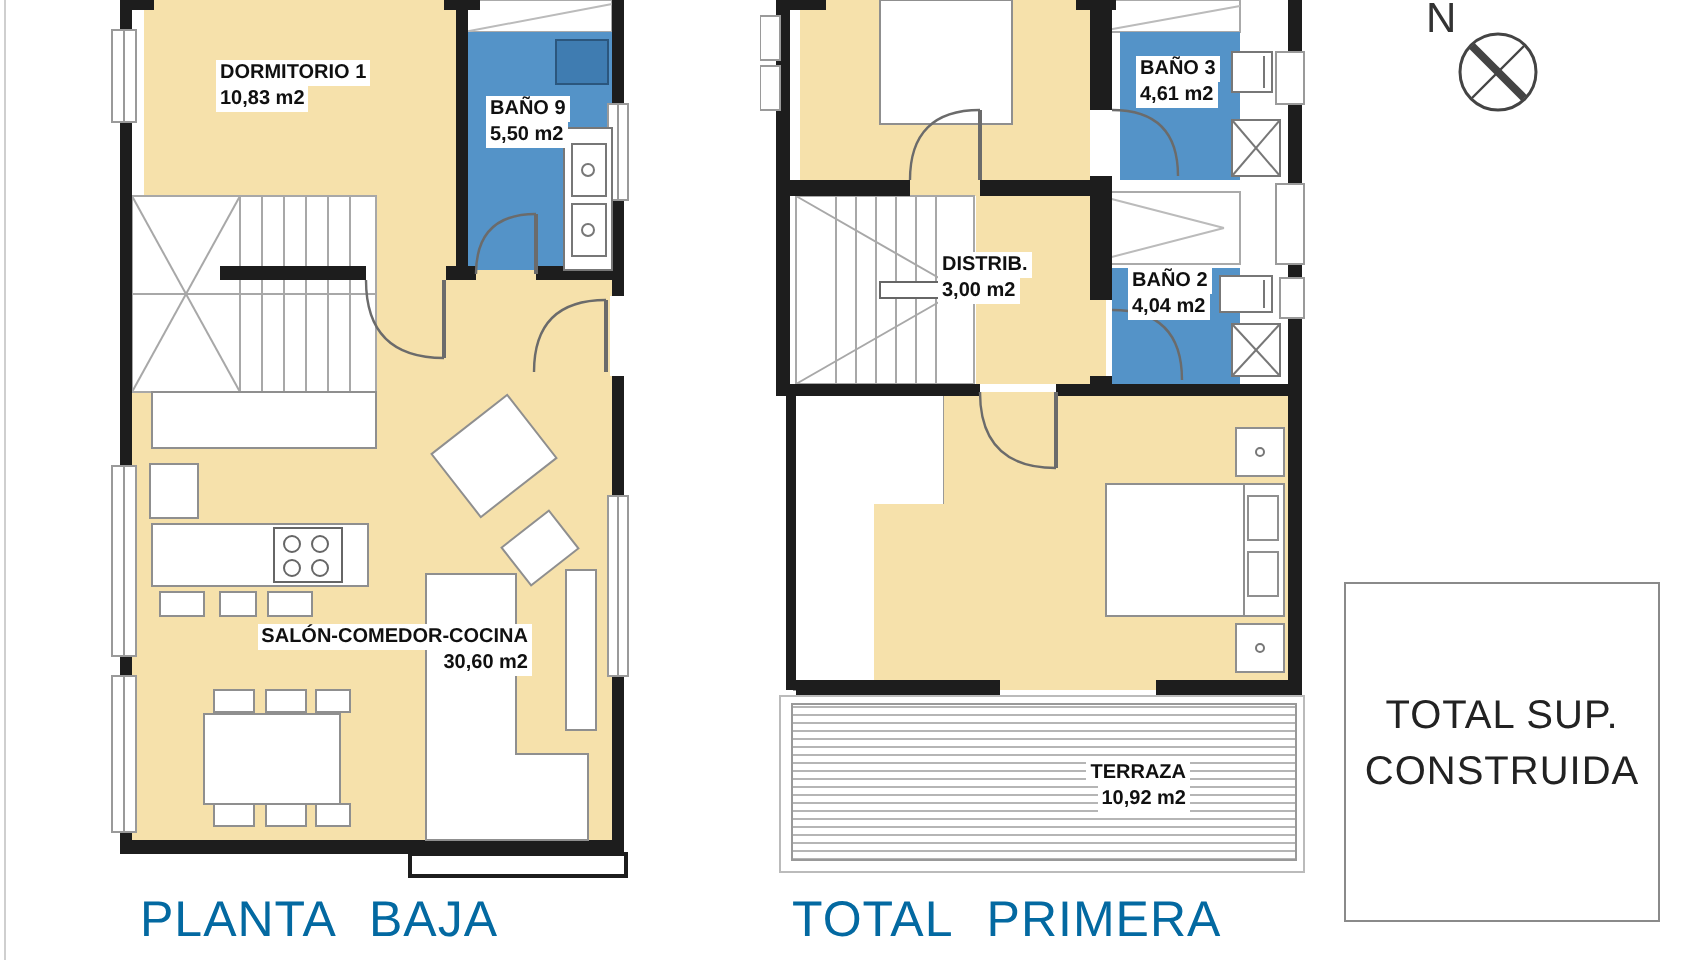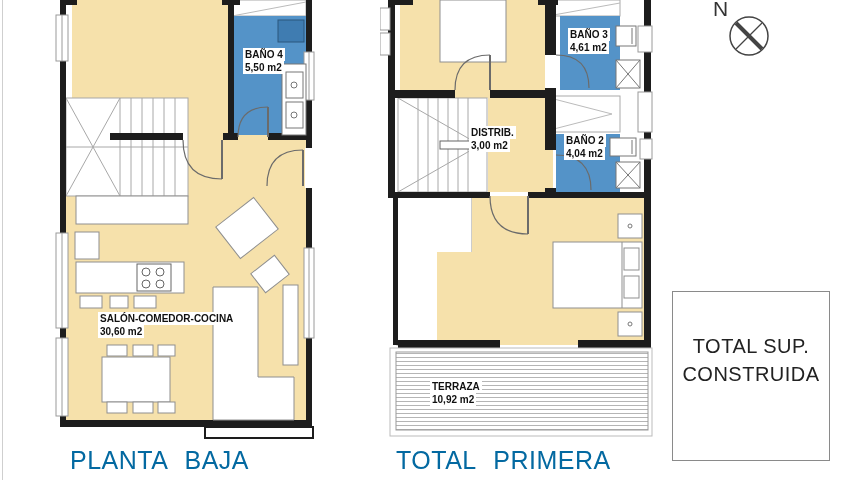--- a/index.html
+++ b/index.html
@@ -2,26 +2,26 @@
 <html><head>
 <meta charset="utf-8">
 <style>
   html,body{margin:0;padding:0;background:#fff;}
   .sheet{position:relative;width:850px;height:480px;background:#fff;overflow:hidden;
          font-family:"Liberation Sans",sans-serif;}
   .edge-line{position:absolute;left:2px;top:0;width:1px;height:480px;background:#cfcfcf;}
   svg.plan{position:absolute;top:0;}
   .room-label{position:absolute;font-size:10px;font-weight:bold;color:#101010;line-height:13px;}
   .room-label span{background:#fff;padding:0 2px;display:inline-block;white-space:nowrap;}
-  .room-label.centered{text-align:left;}
+  .room-label.centered{text-align:right;}
   .plan-title{position:absolute;font-size:25px;color:#0369a1;letter-spacing:.5px;
               word-spacing:10px;font-weight:400;white-space:nowrap;}
   .summary-box{position:absolute;left:672px;top:291px;width:158px;height:170px;
                border:1px solid #8a8a8a;background:#fff;box-sizing:border-box;
-               padding-top:40px;color:#222;}
+               padding-top:52px;color:#222;}
   .summary-box .l1,.summary-box .l2{font-size:20px;text-align:center;letter-spacing:.5px;line-height:28px;}
   .summary-box .val{font-size:19px;padding-left:20px;margin-top:6px;letter-spacing:.5px;}
   .compass{position:absolute;left:705px;top:0;}
 </style>
 </head>
 <body>
 
 <div class="sheet">
   <div class="edge-line"></div>
 
@@ -219,22 +219,26 @@
       <path d="M176,55 Q209,55 209,88"></path>
       <path d="M176,155 Q211,155 211,190"></path>
     </g>
 
     <g>
       <rect x="10" y="348" width="262" height="88" fill="none" stroke="#bbb" stroke-width="1"></rect>
       <rect x="16" y="352" width="252" height="78" fill="url(#tstripes)" stroke="#999" stroke-width="1"></rect>
     </g>
   </svg>
 
+  <div class="room-label" style="left:108px;top:30px">
+    <span>DORMITORIO 1</span><br>
+    <span>10,83 m2</span>
+  </div>
   <div class="room-label" style="left:243px;top:48px">
-    <span>BAÑO 4</span><br>
+    <span>BAÑO 9</span><br>
     <span>5,50 m2</span>
   </div>
   <div class="room-label centered" style="left:98px;top:312px;width:168px">
     <span>SALÓN-COMEDOR-COCINA</span><br>
     <span>30,60 m2</span>
   </div>
 
   <div class="room-label" style="left:568px;top:28px">
     <span>BAÑO 3</span><br>
     <span>4,61 m2</span>

